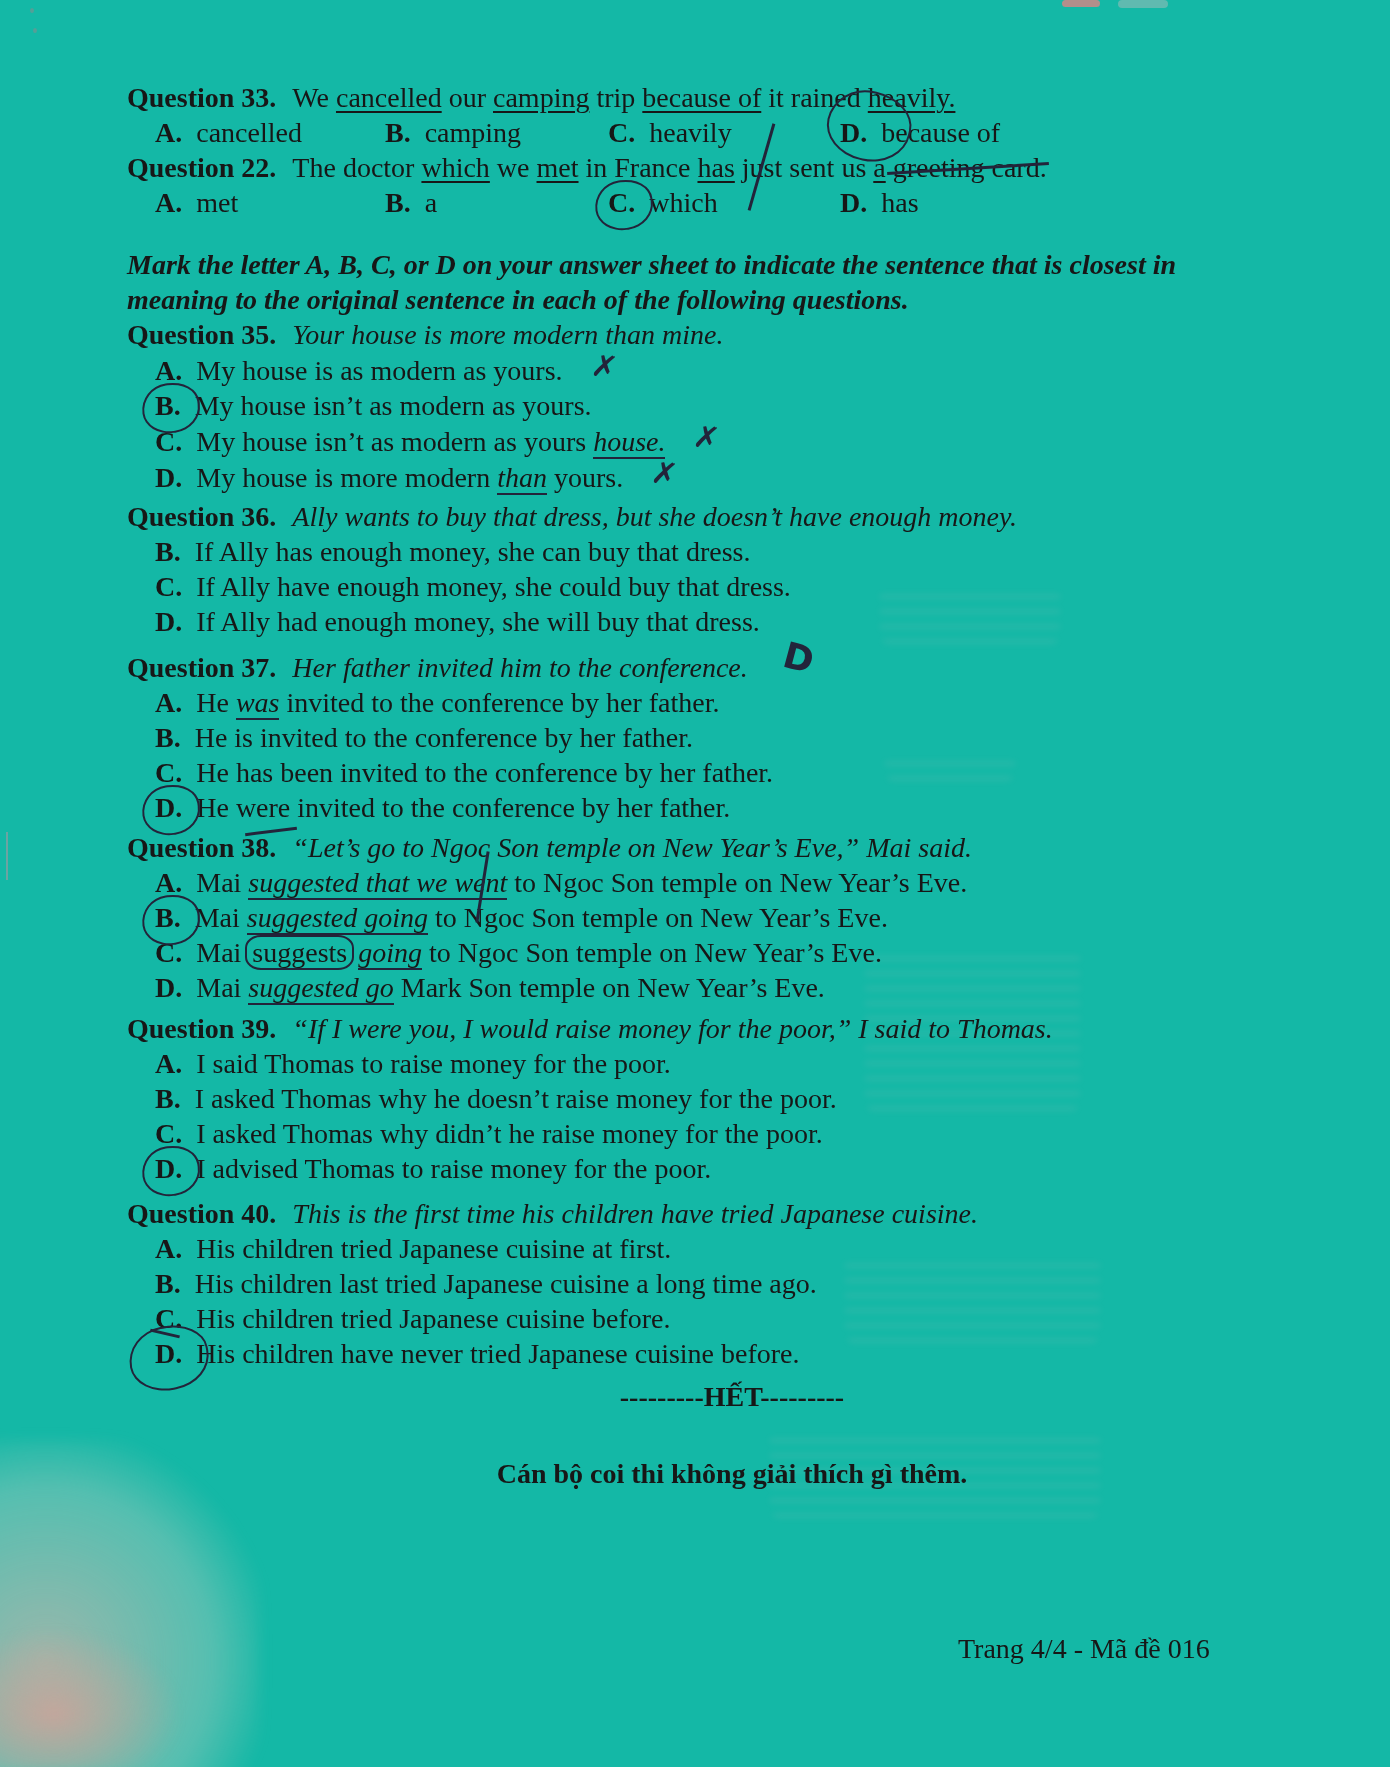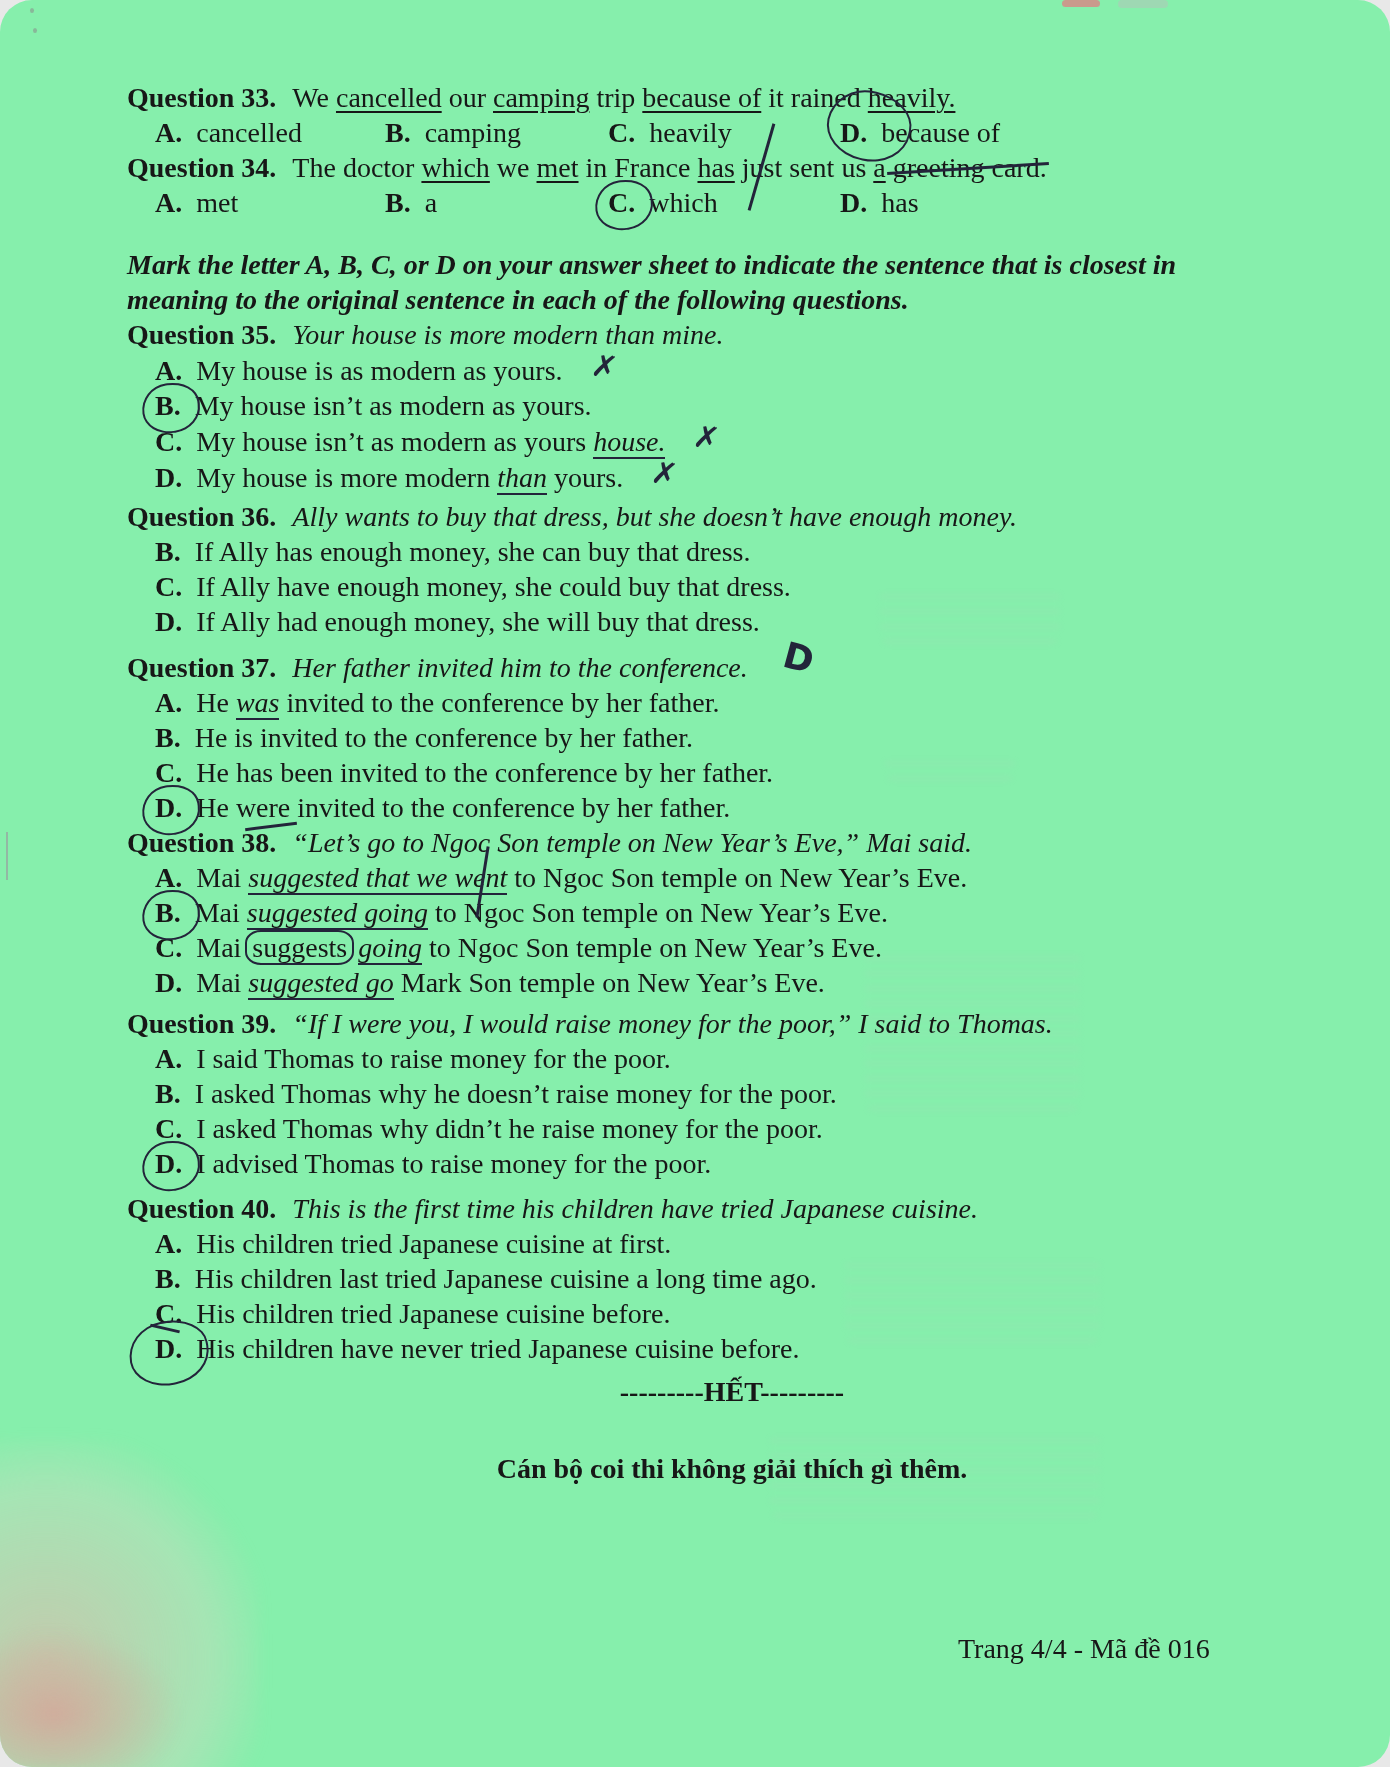--- a/index.html
+++ b/index.html
@@ -1,18 +1,18 @@
 <!DOCTYPE html>
 <html><head>
 <meta charset="utf-8">
 <style>
   :root { --ink:#23243a; --txt:#171717; }
   html,body { margin:0; padding:0; background:#e8e8e8; }
-  .page { position:relative; width:1390px; height:1767px; background:#86efac;
-          font-family:"Liberation Serif", serif; color:var(--txt); overflow:hidden;border-radius:32px; }
+  .page { position:relative; width:1390px; height:1767px; background:#14b8a6;
+          font-family:"Liberation Serif", serif; color:var(--txt); overflow:hidden; }
   .content { position:absolute; left:127px; top:80px; width:1210px; z-index:2; }
   .qline, .optline, .optrow, .iline { line-height:35px; font-size:28px; white-space:nowrap; }
   .qlabel { font-weight:bold; margin-right:16px; }
   .it { font-style:italic; }
   .instruction { margin-top:27px; font-weight:bold; font-style:italic; font-size:27.5px; }
   .optline { padding-left:28px; }
   .optrow { padding-left:28px; display:flex; }
   .optrow .optcell:nth-child(1){ width:230px; }
   .optrow .optcell:nth-child(2){ width:223px; }
   .optrow .optcell:nth-child(3){ width:232px; }
@@ -48,21 +48,21 @@
   
   .overline { position:relative; }
   .overline::after { content:""; position:absolute; left:118px; top:-2px; width:52px; height:2.7px;
     background:var(--ink); transform:rotate(-7deg); }
   
   .tick { position:relative; }
   .tick::after { content:""; position:absolute; left:-5px; bottom:1px; width:30px; height:2.6px;
     background:var(--ink); transform:rotate(13deg); }
   #questions-bottom .question:nth-child(2){ margin-top:4px; }
   #questions-bottom .question:nth-child(3){ margin-top:8px; }
-  #questions-bottom .question:nth-child(4){ }
+  #questions-bottom .question:nth-child(4){ margin-top:5px; }
   #questions-bottom .question:nth-child(5){ margin-top:6px; }
   #questions-bottom .question:nth-child(6){ margin-top:10px; }
   .endline { text-align:center; font-weight:bold; margin-top:10px; font-size:28px; }
   .endnote { text-align:center; font-weight:bold; font-size:28px; line-height:34px;margin-top:44px; }
   .footer { position:absolute; left:958px; top:1633px; font-size:28px; z-index:2; }
   
   .artifact { position:absolute; z-index:1; }
   .dot { width:4px; height:5px; background:#8a8a8a; border-radius:50%; opacity:.55; }
   .red-dash { left:1062px; top:0; width:38px; height:7px; background:#d98585; border-radius:4px; opacity:.8; }
   .gray-dash { left:1118px; top:0; width:50px; height:8px; background:#bdbdbd; border-radius:4px; opacity:.45; }
@@ -97,21 +97,21 @@
         <div class="question">
           <div class="qline"><span class="qlabel">Question 33.</span><span><span>We </span><span class="pu">cancelled</span><span> our </span><span class="pu">camping</span><span> trip </span><span class="pu">because of</span><span> it rained </span><span class="pu">heavily.</span></span></div>
           <div class="optrow">
             <span class="optcell"><span class="optletter">A. </span><span><span>cancelled</span></span></span>
             <span class="optcell"><span class="optletter">B. </span><span><span>camping</span></span></span>
             <span class="optcell"><span class="optletter">C. </span><span><span>heavily</span></span></span>
             <span class="optcell"><span class="optletter circ tall">D. </span><span><span>because of</span></span></span>
           </div>
         </div>
         <div class="question">
-          <div class="qline"><span class="qlabel">Question 34.</span><span><span>The doctor </span><span class="pu">which</span><span> we </span><span class="pu">met</span><span> in France </span><span class="pu">has</span><span> </span><span class="sl1">just</span><span> sent us </span><span class="pu">a</span><span> </span><span class="st">greeting card.</span></span></div>
+          <div class="qline"><span class="qlabel">Question 22.</span><span><span>The doctor </span><span class="pu">which</span><span> we </span><span class="pu">met</span><span> in France </span><span class="pu">has</span><span> </span><span class="sl1">just</span><span> sent us </span><span class="pu">a</span><span> </span><span class="st">greeting card.</span></span></div>
           <div class="optrow">
             <span class="optcell"><span class="optletter">A. </span><span><span>met</span></span></span>
             <span class="optcell"><span class="optletter">B. </span><span><span>a</span></span></span>
             <span class="optcell"><span class="optletter circ norm">C. </span><span><span>which</span></span></span>
             <span class="optcell"><span class="optletter">D. </span><span><span>has</span></span></span>
           </div>
         </div>
       </div>
 
     <div class="instruction">

